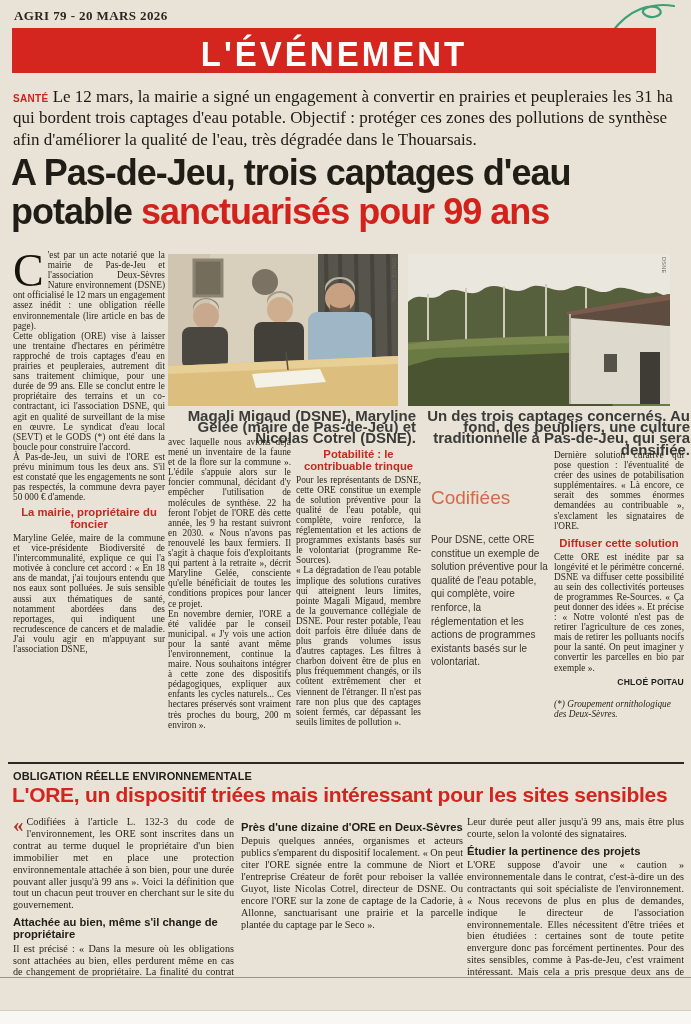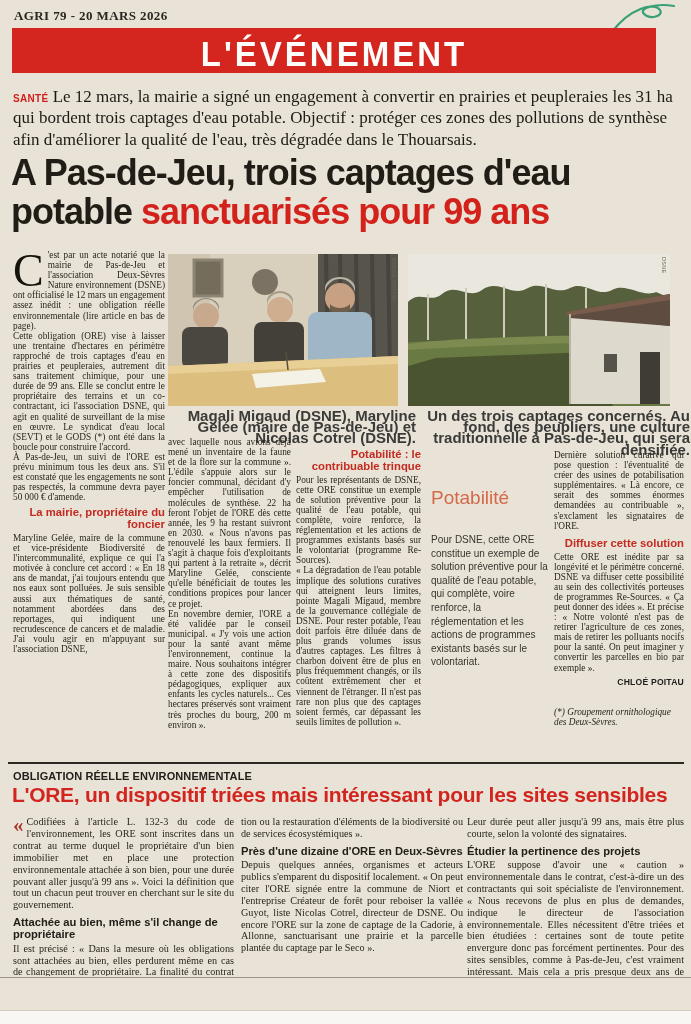--- a/index.html
+++ b/index.html
@@ -43,28 +43,28 @@
   .col1{left:13px;top:250px;width:152px;height:512px;overflow:hidden;}
   .col2{left:168px;top:437px;width:123px;height:318px;overflow:hidden;}
   .col3{left:296px;top:444px;width:125px;height:318px;overflow:hidden;}
   .col4{left:554px;top:450px;width:130px;height:312px;overflow:hidden;}
   .dropcap{
     float:left;font-size:46px;line-height:38px;padding:2px 4px 0 0;color:#16130d;
     font-family:"Liberation Serif",serif;
   }
   .subhead{
     font-family:"Liberation Sans",sans-serif;font-weight:700;color:#c42a20;
-    font-size:11.3px;line-height:11.8px;margin:5px 0 2px;text-align:right;
+    font-size:11.3px;line-height:11.8px;margin:5px 0 2px;text-align:center;
   }
   .subhead4{margin-top:7px;}
   .byline{
     font-family:"Liberation Sans",sans-serif;font-weight:700;font-size:8.6px;
     text-align:right;color:#1c1c1a;margin-top:4px;letter-spacing:.2px;
   }
-  .footnote{font-style:italic;font-size:9.3px;line-height:10.6px;margin-top:20px;text-align:left;}
+  .footnote{font-style:italic;font-size:9.3px;line-height:10.6px;margin-top:12px;text-align:left;}
   
   .pullquote{left:431px;top:487px;width:118px;}
   .pq-title{
     font-family:"Liberation Sans",sans-serif;font-weight:400;font-size:19px;
     color:#d4694a;margin-bottom:7px;
   }
   .pq-text{
     font-family:Liberation Sans, sans-serif;font-size:10px;line-height:13.6px;
     color:#38352f;
     margin-top:24px;
@@ -199,21 +199,21 @@
   <p>En novembre dernier, l'ORE a été validée par le conseil municipal. « J'y vois une action pour la santé avant même l'environnement, continue la maire. Nous souhaitons intégrer à cette zone des dispositifs pédagogiques, expliquer aux enfants les cycles naturels... Ces hectares préservés sont vraiment très proches du bourg, 200 m environ ».</p>
 </div>
 
 <div class="abs col3 bodytext">
   <div class="subhead">Potabilité : le contribuable trinque</div>
   <p>Pour les représentants de DSNE, cette ORE constitue un exemple de solution préventive pour la qualité de l'eau potable, qui complète, voire renforce, la réglementation et les actions de programmes existants basés sur le volontariat (programme Re-Sources).</p>
   <p>« La dégradation de l'eau potable implique des solutions curatives qui atteignent leurs limites, pointe Magali Migaud, membre de la gouvernance collégiale de DSNE. Pour rester potable, l'eau doit parfois être diluée dans de plus grands volumes issus d'autres captages. Les filtres à charbon doivent être de plus en plus fréquemment changés, or ils coûtent extrêmement cher et viennent de l'étranger. Il n'est pas rare non plus que des captages soient fermés, car dépassant les seuils limites de pollution ».</p>
 </div>
 
 <div class="abs pullquote">
-  <div class="pq-title">Potabilité</div>
+  <div class="pq-title">Codifiées</div>
   <div class="pq-text">Pour DSNE, cette ORE constitue un exemple de solution préventive pour la qualité de l'eau potable, qui complète, voire renforce, la réglementation et les actions de programmes existants basés sur le volontariat.</div>
 </div>
 
 <div class="abs col4 bodytext">
   <p>Dernière solution curative qui pose question : l'éventualité de créer des usines de potabilisation supplémentaires. « Là encore, ce serait des sommes énormes demandées au contribuable », s'exclament les signataires de l'ORE.</p>
   <div class="subhead subhead4">Diffuser cette solution</div>
   <p>Cette ORE est inédite par sa longévité et le périmètre concerné. DSNE va diffuser cette possibilité au sein des collectivités porteuses de programmes Re-Sources. « Ça peut donner des idées ». Et précise : « Notre volonté n'est pas de retirer l'agriculture de ces zones, mais de retirer les polluants nocifs pour la santé. On peut imaginer y convertir les parcelles en bio par exemple ».</p>
   <div class="byline">CHLOÉ POITAU</div>
   <div class="footnote">(*) Groupement ornithologique des Deux-Sèvres.</div>
 </div>
@@ -222,21 +222,20 @@
 <div class="abs b-kicker">OBLIGATION RÉELLE ENVIRONNEMENTALE</div>
 <div class="abs b-title">L'ORE, un dispositif triées mais intéressant pour les sites sensibles</div>
 
 <div class="abs bcol1 btext">
   <p><span class="bigquote">«</span><span>Codifiées à l'article L. 132-3 du code de l'environnement, les ORE sont inscrites dans un contrat au terme duquel le propriétaire d'un bien immobilier met en place une protection environnementale attachée à son bien, pour une durée pouvant aller jusqu'à 99 ans ». Voici la définition que tout un chacun peut trouver en cherchant sur le site du gouvernement.</span></p>
   <div class="bsubhead">Attachée au bien, même s'il change de propriétaire</div>
   <p>Il est précisé : « Dans la mesure où les obligations sont attachées au bien, elles perdurent même en cas de changement de propriétaire. La finalité du contrat doit être le maintien, la conservation, la ges-</p>
 </div>
 
 <div class="abs bcol2 btext">
-  <p>tion ou la restauration d'éléments de la biodiversité ou de services écosystémiques ».</p>
   <div class="bsubhead">Près d'une dizaine d'ORE en Deux-Sèvres</div>
   <p>Depuis quelques années, organismes et acteurs publics s'emparent du dispositif localement. « On peut citer l'ORE signée entre la commune de Niort et l'entreprise Créateur de forêt pour reboiser la vallée Guyot, liste Nicolas Cotrel, directeur de DSNE. Ou encore l'ORE sur la zone de captage de la Cadorie, à Allonne, sanctuarisant une prairie et la parcelle plantée du captage par le Seco ».</p>
 
 </div>
 
 <div class="abs bcol3 btext">
   <p>Leur durée peut aller jusqu'à 99 ans, mais être plus courte, selon la volonté des signataires.</p>
   <div class="bsubhead">Étudier la pertinence des projets</div>
   <p>L'ORE suppose d'avoir une « caution » environnementale dans le contrat, c'est-à-dire un des contractants qui soit spécialiste de l'environnement. « Nous recevons de plus en plus de demandes, indique le directeur de l'association environnementale. Elles nécessitent d'être triées et bien étudiées : certaines sont de toute petite envergure donc pas forcément pertinentes. Pour des sites sensibles, comme à Pas-de-Jeu, c'est vraiment intéressant. Mais cela a pris presque deux ans de construction ».</p>
 

